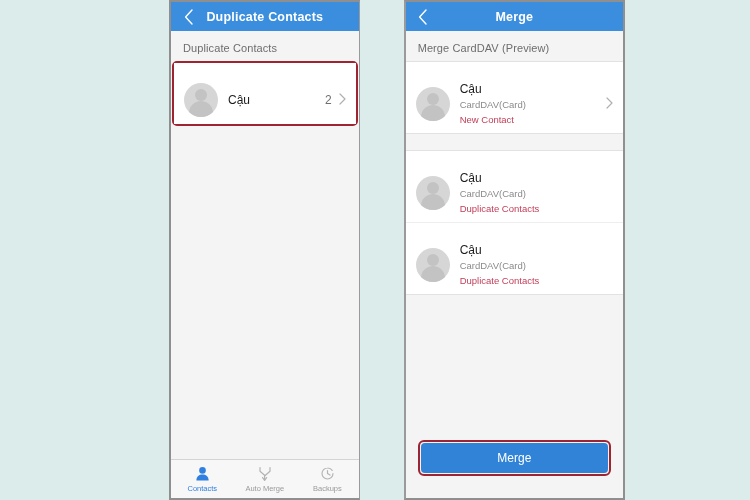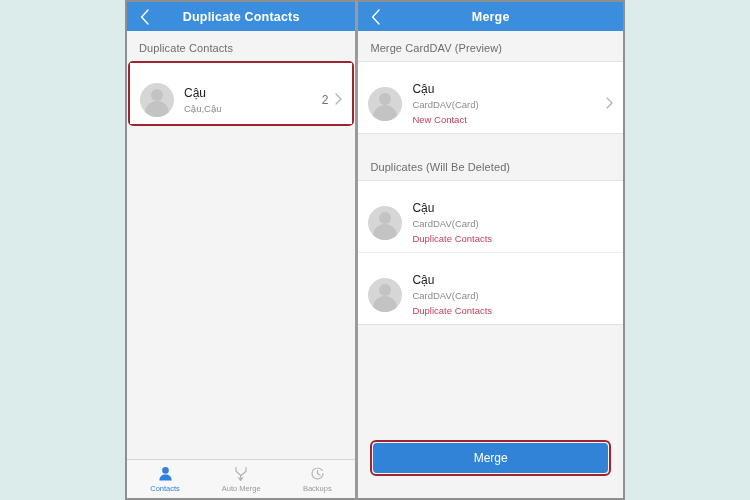--- a/index.html
+++ b/index.html
@@ -25,20 +25,21 @@
     box-sizing: border-box;
   }
 
   .phone {
     position: relative;
     box-sizing: border-box;
     background: #ffffff;
     display: flex;
     flex-direction: column;
     overflow: hidden;
+    margin-left: 44px;
   }
   .phone.left {
     width: 249px;
     border-left: 2px solid #8f8f8f;
     border-top: 2px solid #8f8f8f;
     border-bottom: 2px solid #8f8f8f;
     border-right: 1px solid #9a9a9a;
   }
   .phone.right {
     width: 289px;
@@ -273,21 +274,20 @@
       <div class="section-head">Duplicate Contacts</div>
 
       <div class="highlight-row">
         <div class="row">
           <div class="avatar">
             <div class="head"></div>
             <div class="body"></div>
           </div>
           <div class="row-text">
             <div class="row-title">Cậu</div>
-            <div class="row-sub">Cậu,Cậu</div>
           </div>
           <div class="row-right">
             <span class="row-count">2</span>
             <span class="chev">
               <svg width="7" height="12" viewBox="0 0 7 12">
                 <path d="M1 1 L6 6 L1 11" fill="none" stroke="#b0b0b0" stroke-width="1.2" stroke-linecap="round" stroke-linejoin="round"></path>
               </svg>
             </span>
           </div>
         </div>
@@ -366,21 +366,20 @@
               <svg width="7" height="12" viewBox="0 0 7 12">
                 <path d="M1 1 L6 6 L1 11" fill="none" stroke="#b0b0b0" stroke-width="1.2" stroke-linecap="round" stroke-linejoin="round"></path>
               </svg>
             </span>
           </div>
         </div>
       </div>
 
       <div class="spacer-gap"></div>
 
-      <div class="section-head">Duplicates (Will Be Deleted)</div>
 
       <div class="list-block">
 
         <div class="row">
           <div class="avatar">
             <div class="head"></div>
             <div class="body"></div>
           </div>
           <div class="row-text">
             <div class="row-title">Cậu</div>

